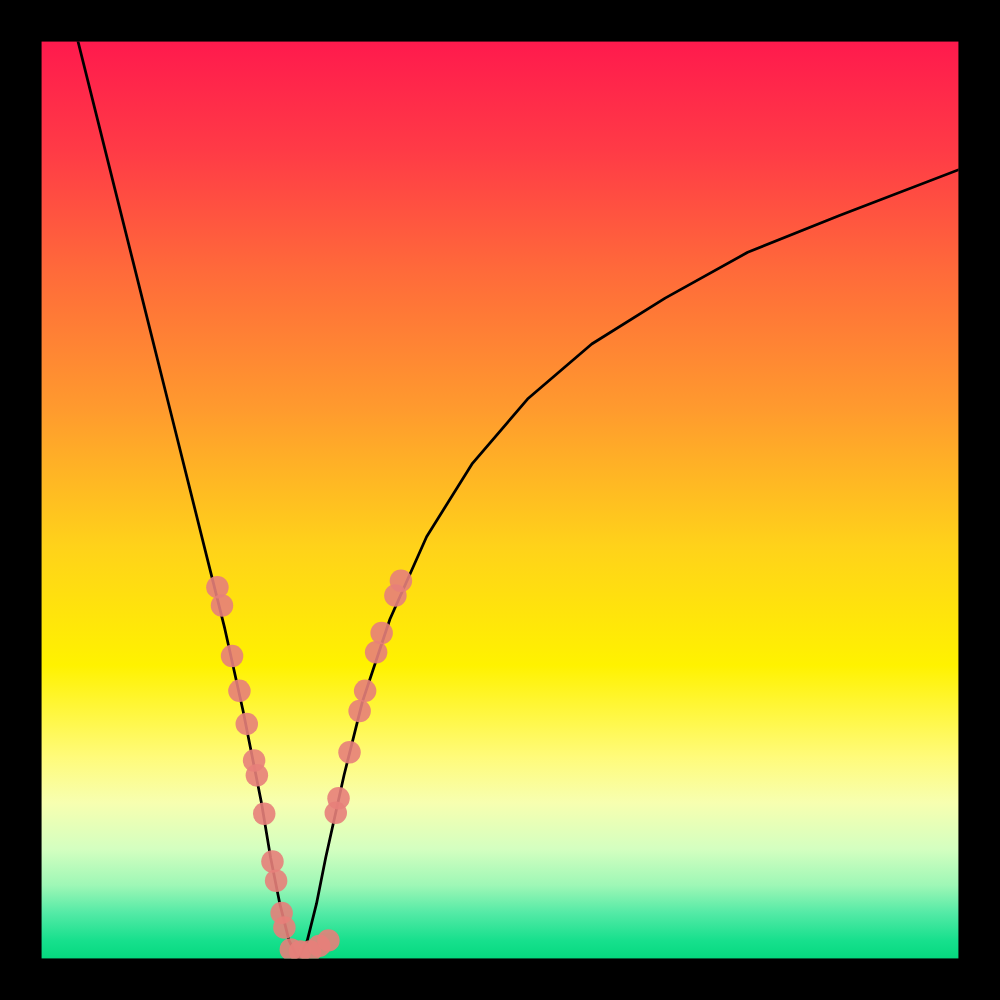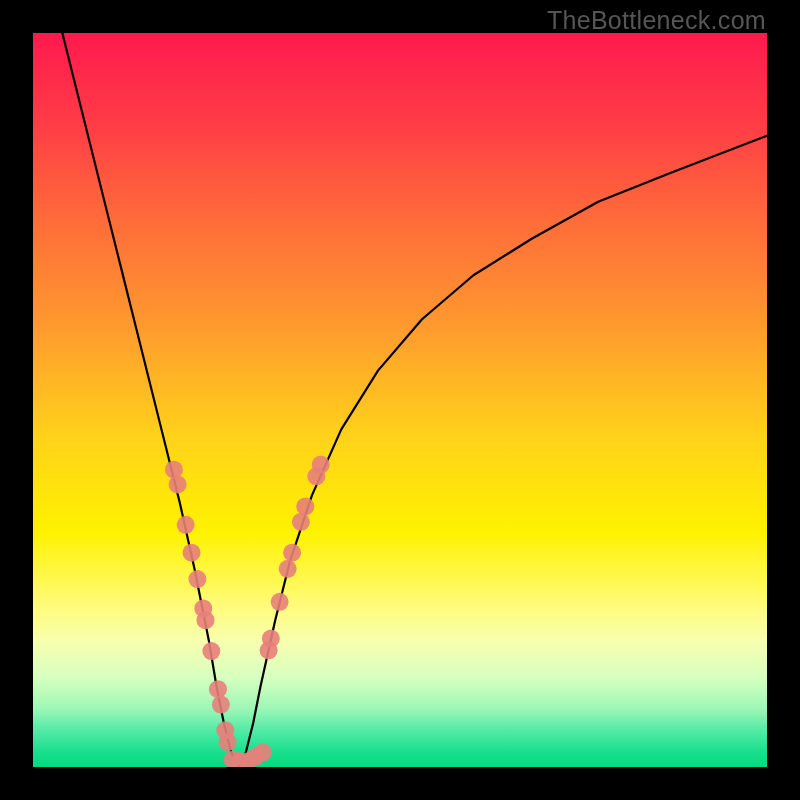--- a/index.html
+++ b/index.html
@@ -90,14 +90,13 @@
           <circle cx="246.62" cy="568.85" r="9" fill="#e77f7a" fill-opacity="0.9"></circle>
           <circle cx="254.70" cy="535.82" r="9" fill="#e77f7a" fill-opacity="0.9"></circle>
           <circle cx="259.10" cy="519.67" r="9" fill="#e77f7a" fill-opacity="0.9"></circle>
           <circle cx="267.91" cy="488.84" r="9" fill="#e77f7a" fill-opacity="0.9"></circle>
           <circle cx="272.31" cy="473.43" r="9" fill="#e77f7a" fill-opacity="0.9"></circle>
           <circle cx="283.32" cy="443.34" r="9" fill="#e77f7a" fill-opacity="0.9"></circle>
           <circle cx="287.73" cy="431.59" r="9" fill="#e77f7a" fill-opacity="0.9"></circle>
         </g>
     </svg>
   </div>
-  <div class="watermark">TheBottleneck.com</div>
 </div>
 
 </body></html>

